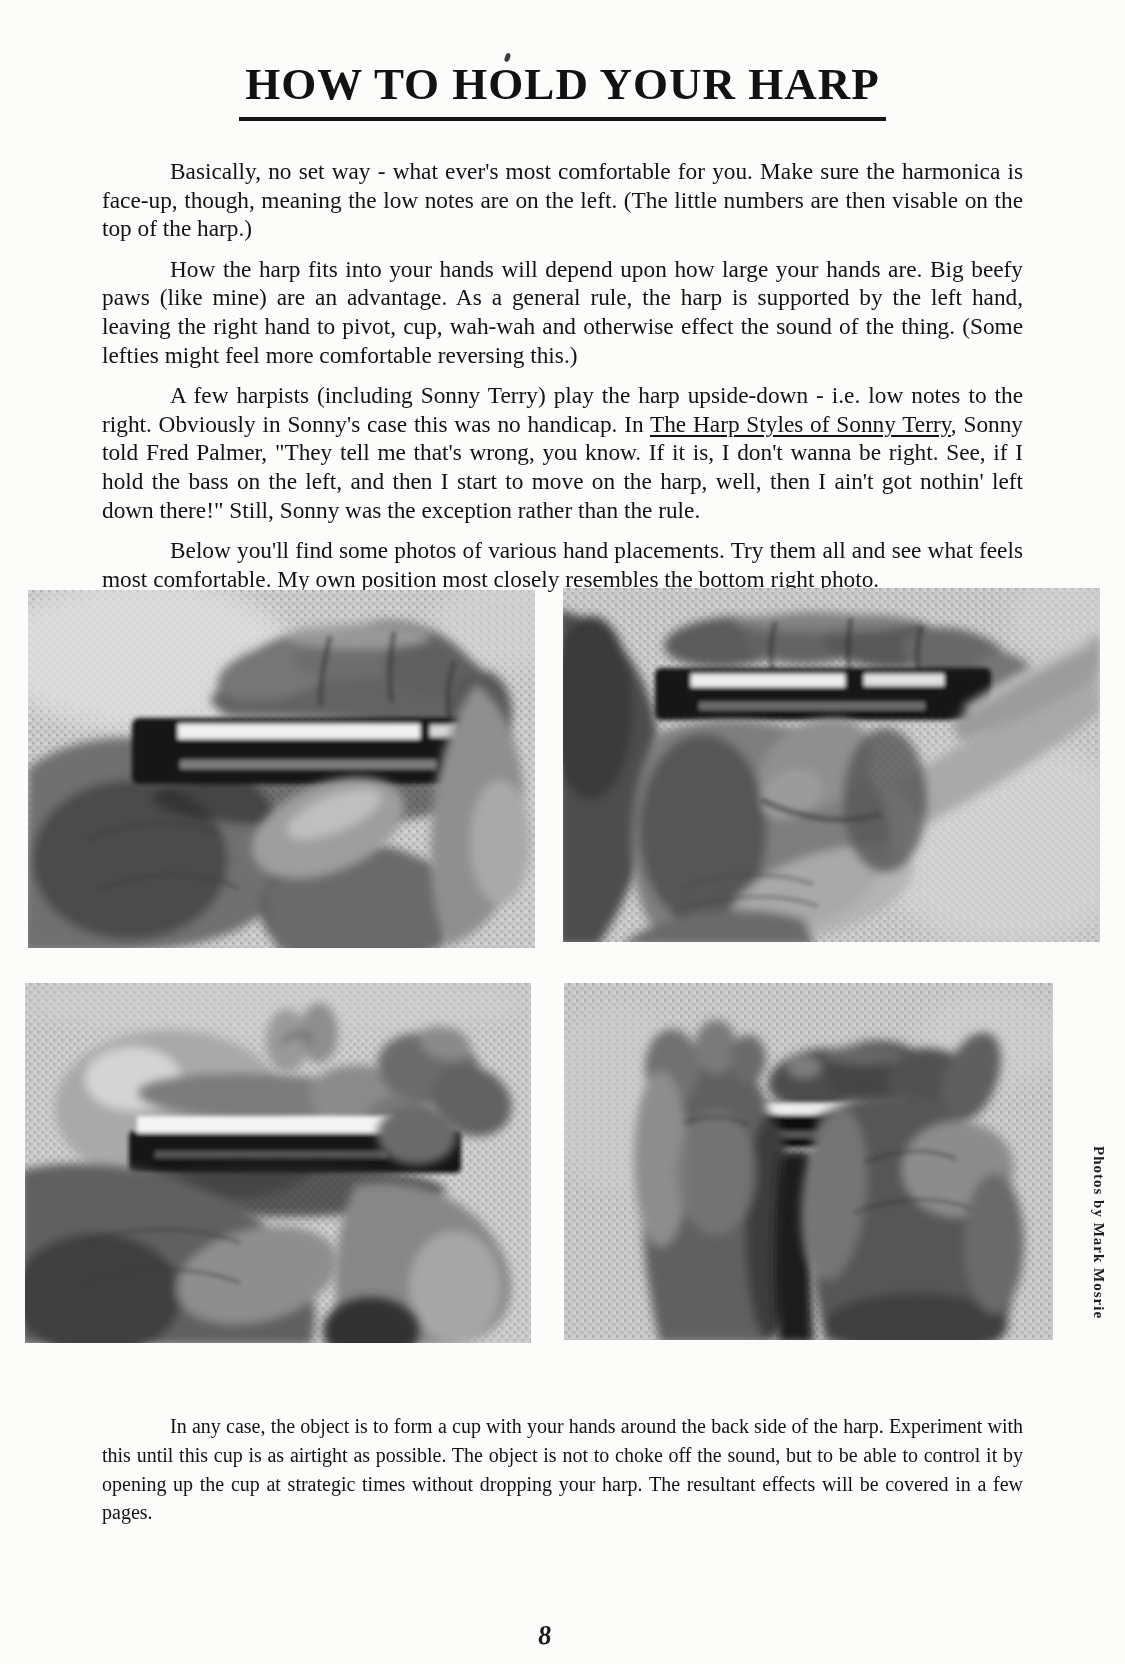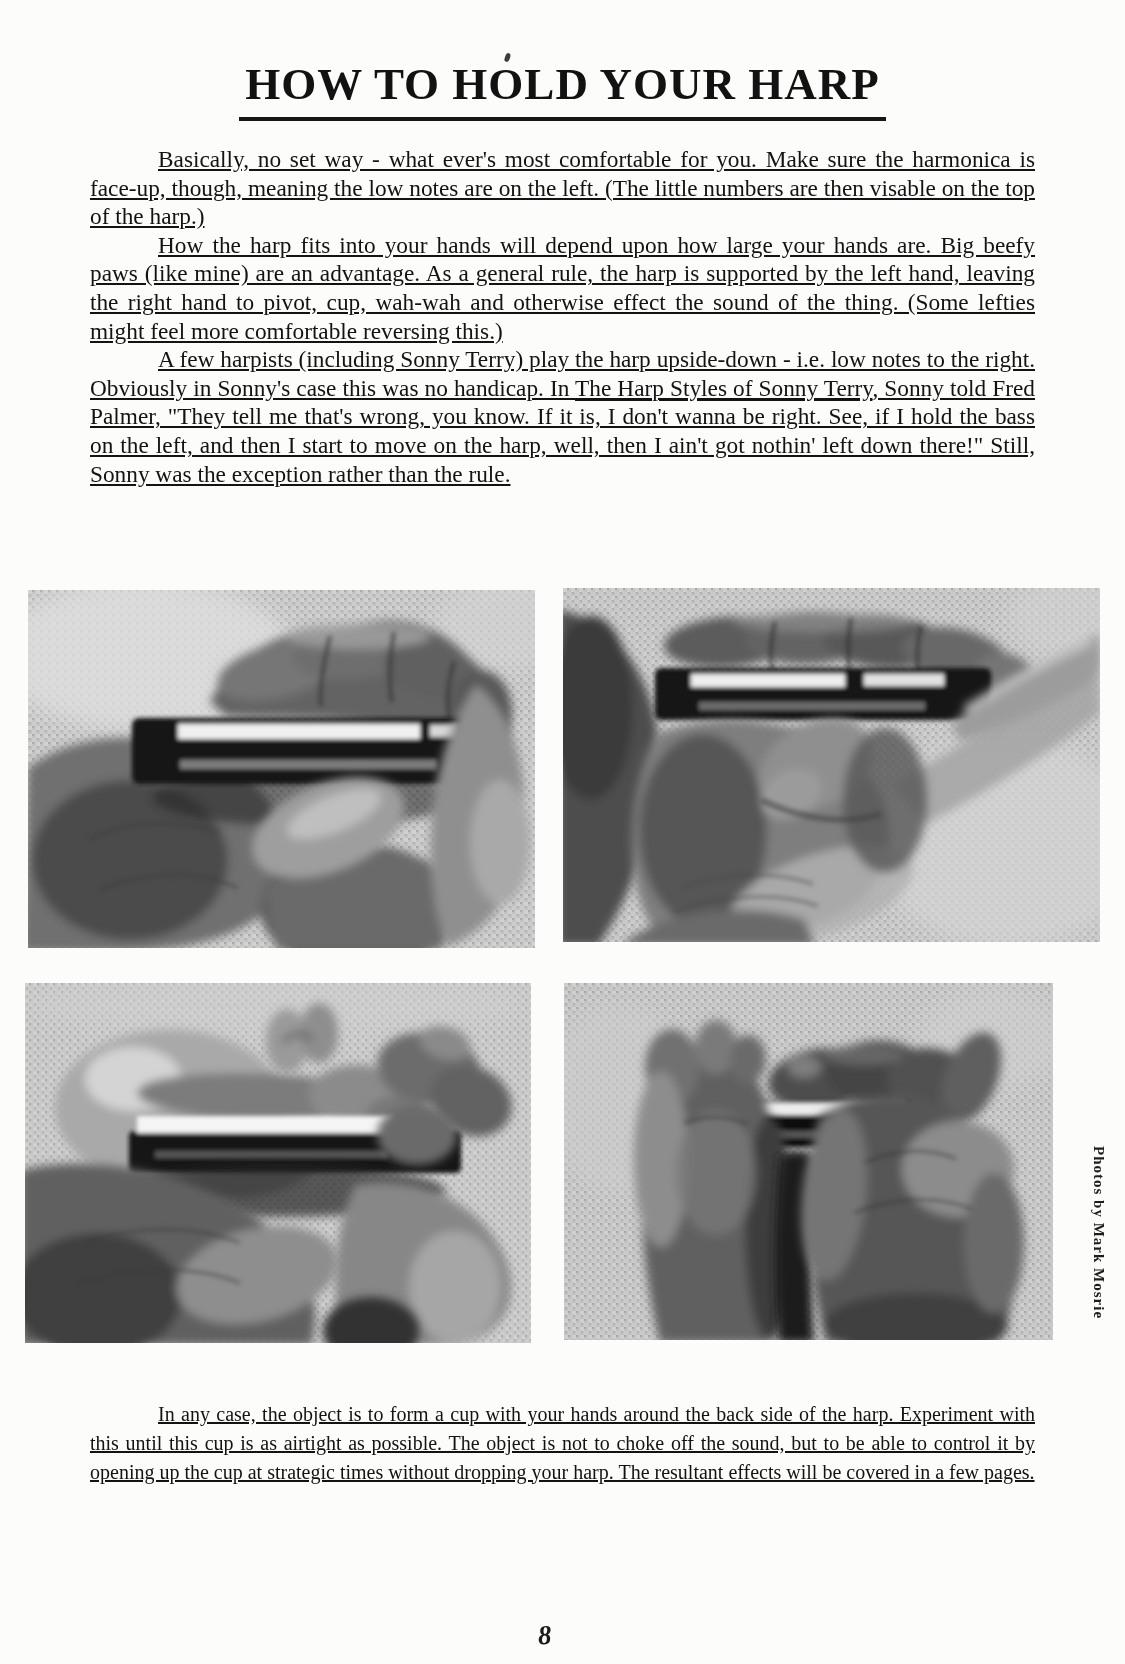--- a/index.html
+++ b/index.html
@@ -29,21 +29,21 @@
   }
 
   .body-text{
     position:absolute;left:90px;top:145px;width:945px;
     font-size:23.3px;line-height:28.6px;text-align:justify;
   }
   .closing-text{
     position:absolute;left:90px;top:1400px;width:945px;
     font-size:20px;line-height:28.8px;text-align:justify;
   }
-  .para{margin:0;text-indent:68px;text-decoration:underline;}
+  .para{margin:12px;text-indent:68px;}
   .u{text-decoration:underline;text-decoration-thickness:2px;text-underline-offset:3px;}
 
   figure.photo{position:absolute;margin:0;padding:0;background:#c4c4c4;overflow:hidden;}
   .photo-1{left:28px;top:590px;width:507px;height:358px;}
   .photo-2{left:563px;top:588px;width:537px;height:354px;}
   .photo-3{left:25px;top:983px;width:506px;height:360px;}
   .photo-4{left:564px;top:983px;width:489px;height:357px;}
   figure.photo svg{display:block;}
 
   .photo-credit{
@@ -65,20 +65,21 @@
 <div class="page">
 
   <div class="speck"></div>
 
   <h1 class="title"><span class="title-inner">HOW TO HOLD YOUR HARP</span></h1>
 
   <div class="body-text">
     <p class="para"><span>Basically, no set way - what ever's most comfortable for you.  Make sure the harmonica is face-up, though, meaning the low notes are on the left.  (The little numbers are then visable on the top of the harp.)</span></p>
     <p class="para"><span>How the harp fits into your hands will depend upon how large your hands are.  Big beefy paws (like mine) are an advantage.  As a general rule, the harp is supported by the left hand, leaving the right hand to pivot, cup, wah-wah and otherwise effect the sound of the thing.  (Some lefties might feel more comfortable reversing this.)</span></p>
     <p class="para"><span>A few harpists (including Sonny Terry) play the harp upside-down - i.e. low notes to the right.  Obviously in Sonny's case this was no handicap. In </span><span class="u">The Harp Styles of Sonny Terry</span><span>, Sonny told Fred Palmer, "They tell me that's wrong, you know.  If it is, I don't wanna be right.  See, if I hold the bass on the left, and then I start to move on the harp, well, then I ain't got nothin' left down there!"  Still, Sonny was the exception rather than the rule.</span></p>
+    <p class="para"><span>Below you'll find some photos of various hand placements.  Try them all and see what feels most comfortable.  My own position most closely resembles the bottom right photo.</span></p>
   </div>
 
   <figure class="photo photo-1">
     <svg viewBox="0 0 507 358" width="507" height="358" preserveAspectRatio="none" role="img" aria-label="Two hands cupping a harmonica seen from the side, fingers curled over the top">
       <defs>
         <pattern id="t1" width="8" height="8" patternUnits="userSpaceOnUse">
           <rect width="8" height="8" fill="#c4c4c4"></rect>
             <rect width="4" height="4" fill="#d2d2d2"></rect>
           <rect x="4" y="4" width="4" height="4" fill="#cccccc"></rect>
             <rect x="4" width="2" height="2" fill="#aaaaaa"></rect>

